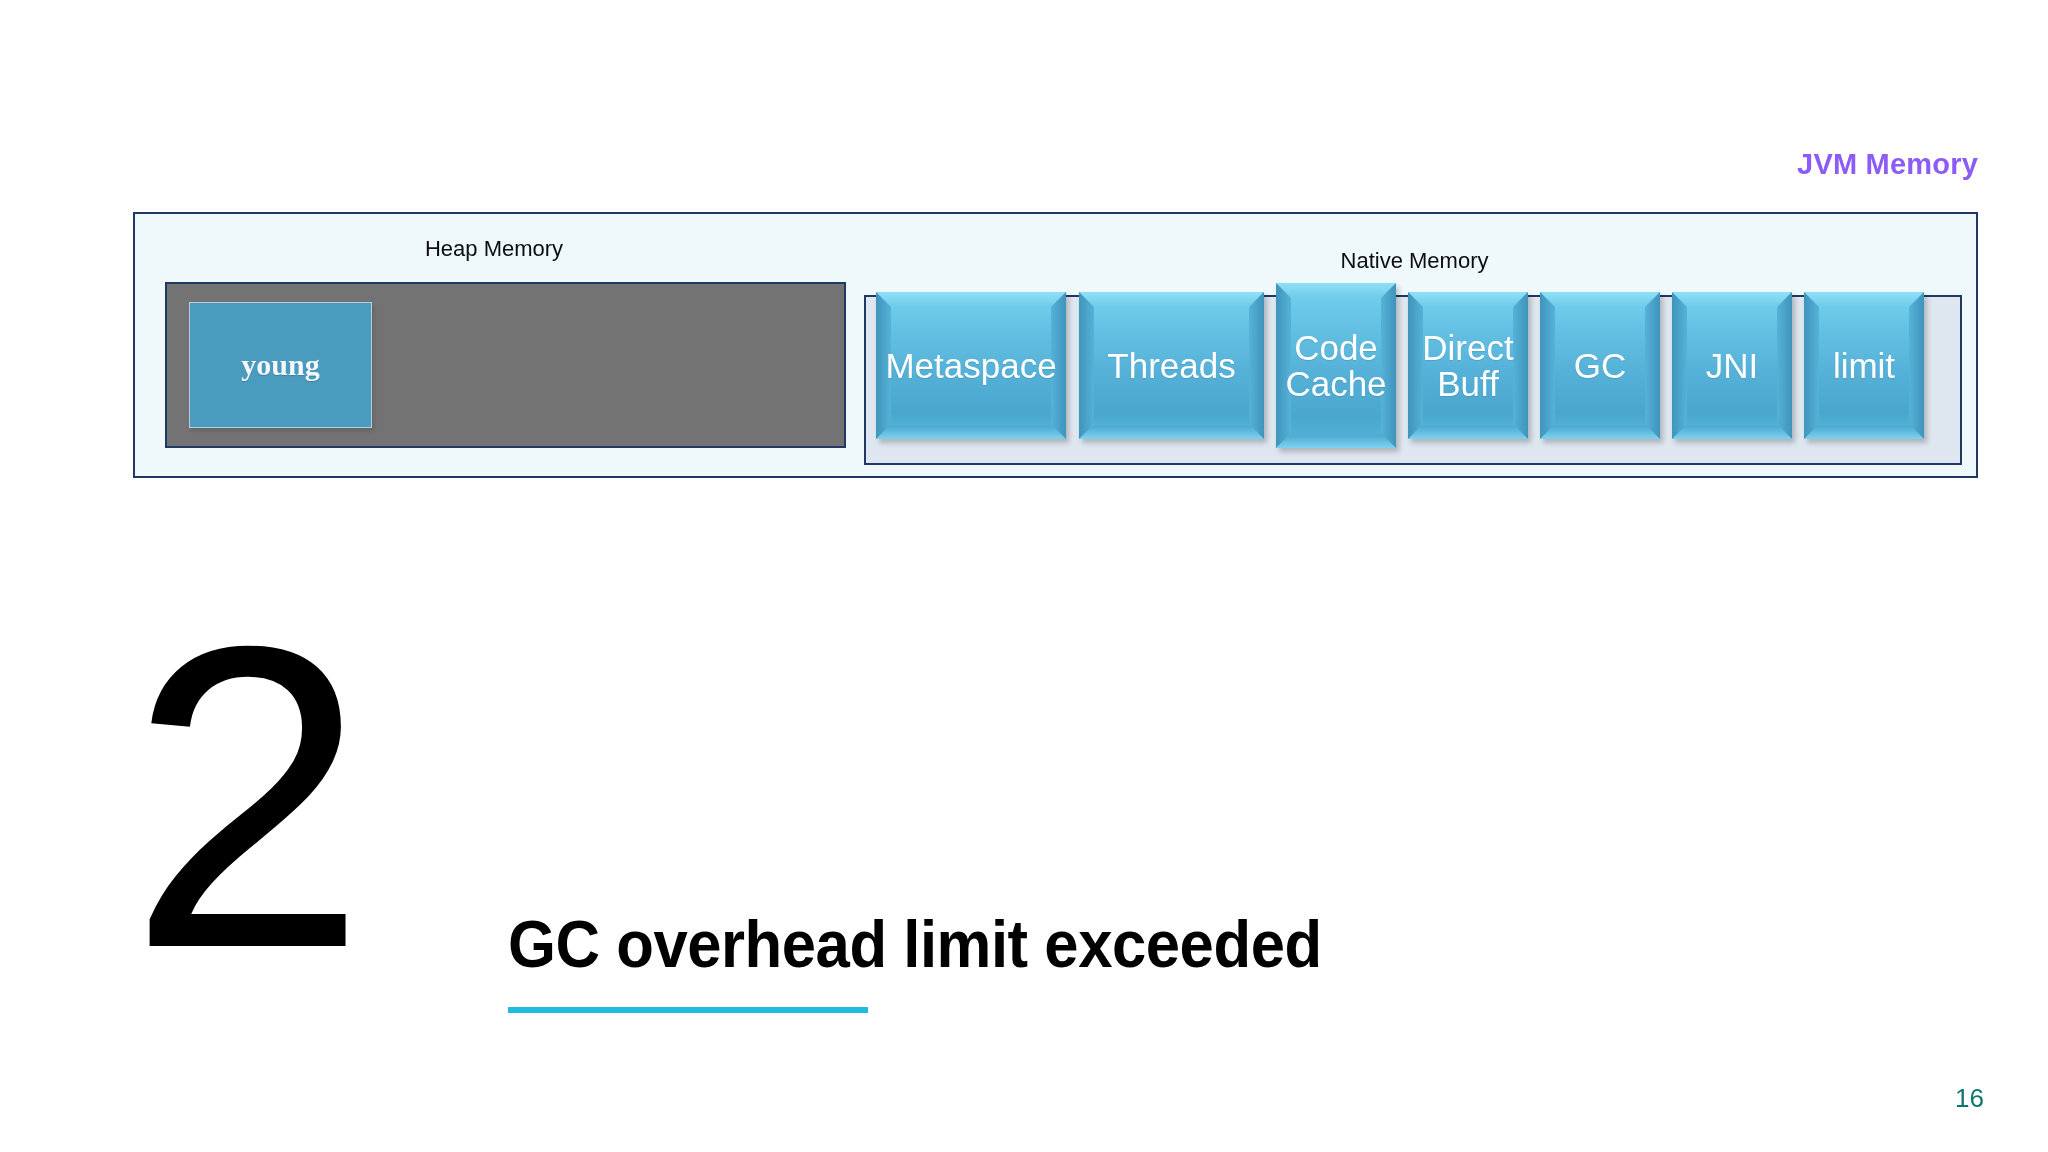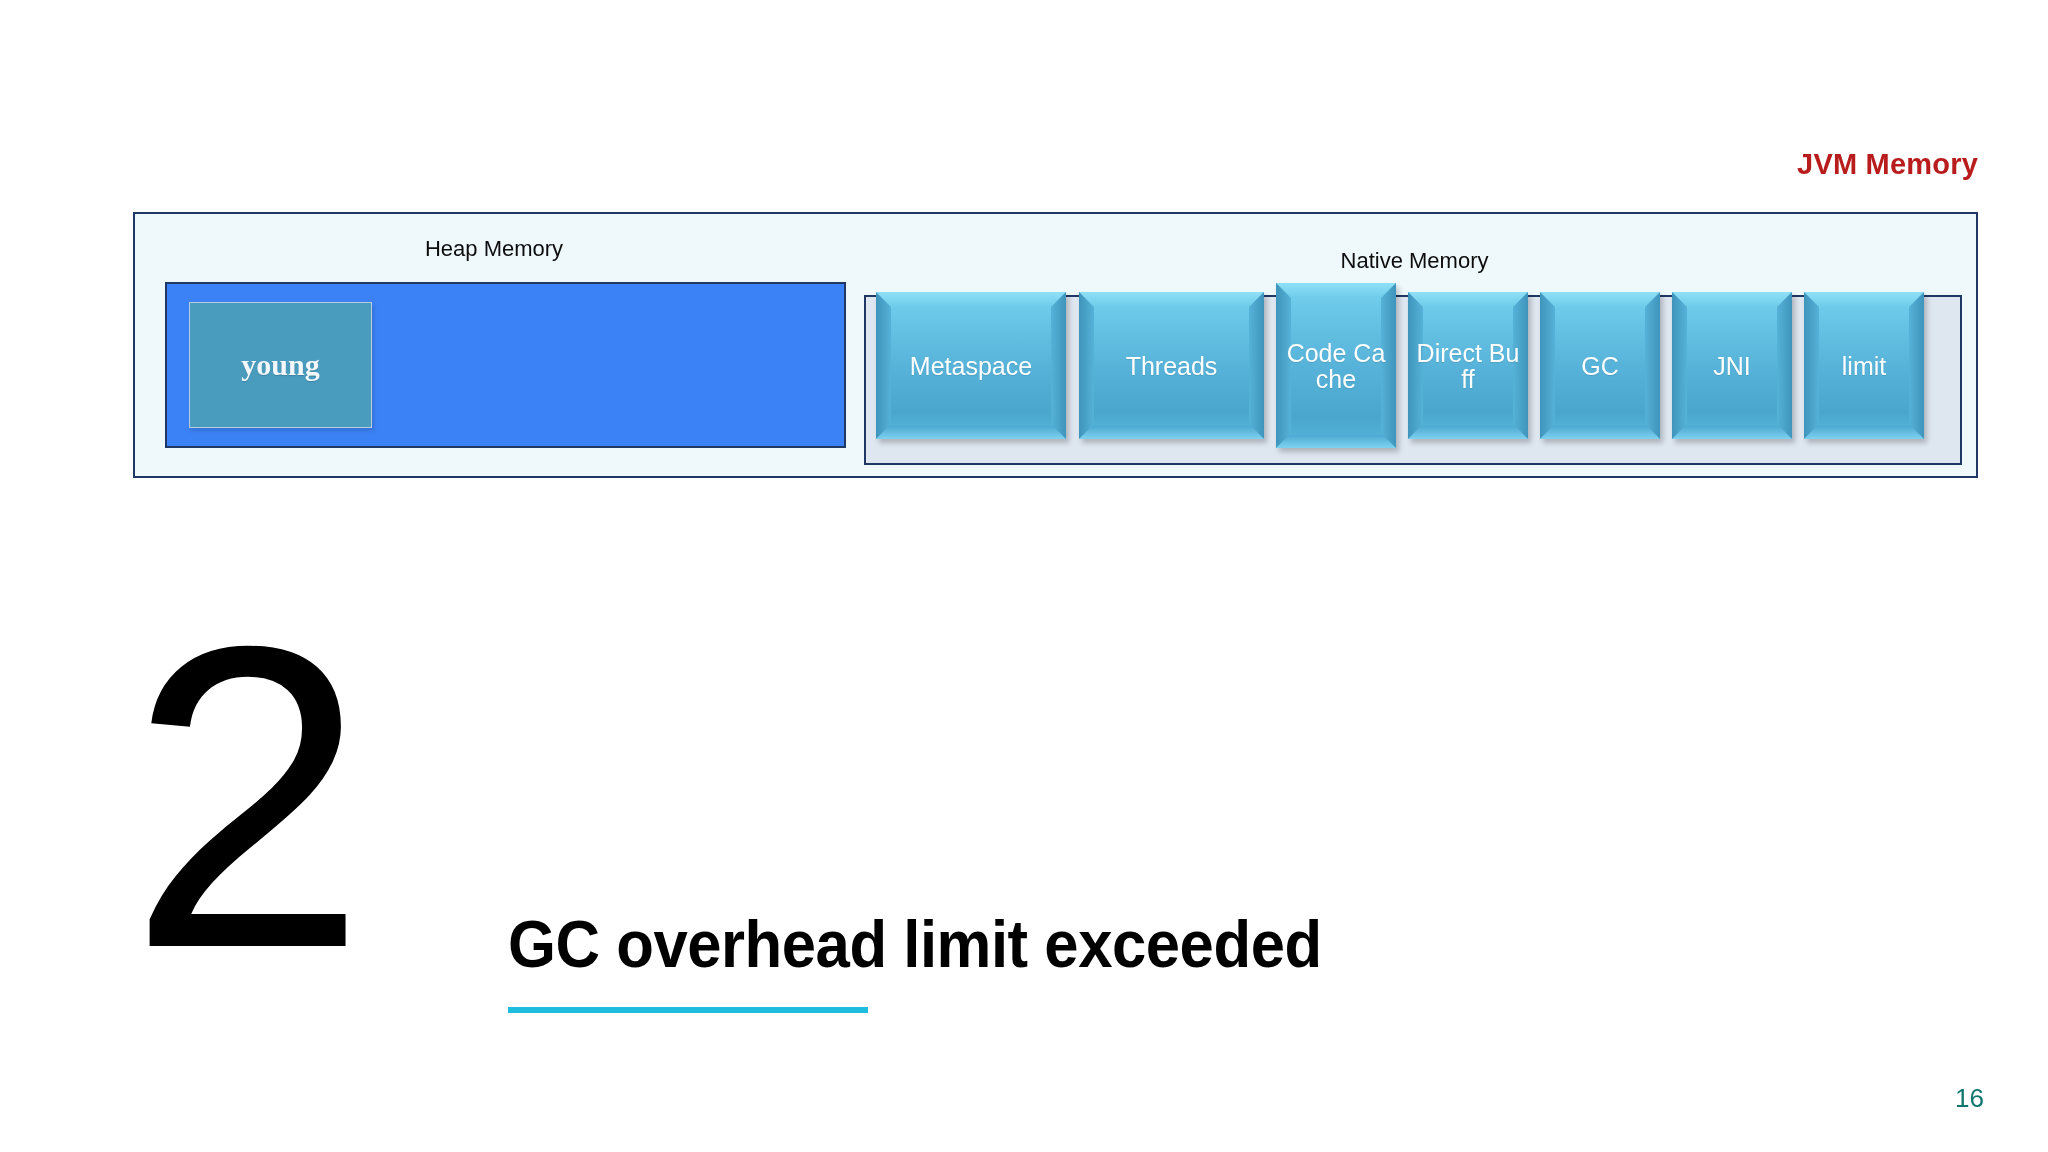--- a/index.html
+++ b/index.html
@@ -16,21 +16,21 @@
     font-family: "Liberation Sans", sans-serif;
   }
 
   
   .jvm-title {
     position: absolute;
     right: 70px;
     top: 148px;
     font-size: 29px;
     font-weight: bold;
-    color: #b91c1c;
+    color: #8b5cf6;
     letter-spacing: 0.2px;
     white-space: nowrap;
   }
 
   
   .jvm-box {
     position: absolute;
     left: 133px;
     top: 212px;
     width: 1845px;
@@ -59,21 +59,21 @@
   }
   .heap-label { top: 22px; }
   .native-label { top: 19px; }
 
   .heap-inner {
     position: absolute;
     left: 30px;
     top: 68px;
     width: 681px;
     height: 166px;
-    background: #3b82f6;
+    background: #737373;
     border: 2px solid #1f3864;
     box-sizing: border-box;
   }
   .heap-cell {
     position: absolute;
     top: 18px;
     height: 126px;
     background: #4a9cbf;
     border: 1px solid #b9cfe0;
     box-sizing: border-box;
@@ -168,21 +168,21 @@
     background: linear-gradient(270deg, #3f94bb 0%, #56b2d8 100%);
     clip-path: polygon(100% 0, 0 15px, 0 calc(100% - 13px), 100% 100%);
   }
   .nbox-label {
     position: absolute;
     left: 8px;
     right: 8px;
     top: 50%;
     transform: translateY(-50%);
     text-align: center;
-    font-size: 25px;
+    font-size: 35px;
     line-height: 1.04;
     color: #ffffff;
     z-index: 2;
     word-break: break-all;
     overflow-wrap: anywhere;
     text-shadow: 0 1px 1px rgba(0,0,0,0.10);
   }
 
   
   .big-number {

